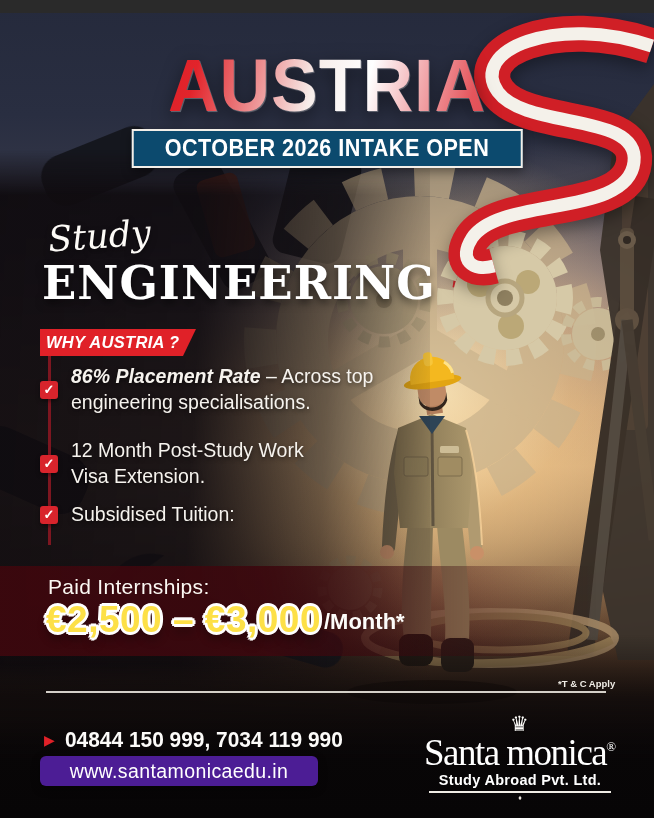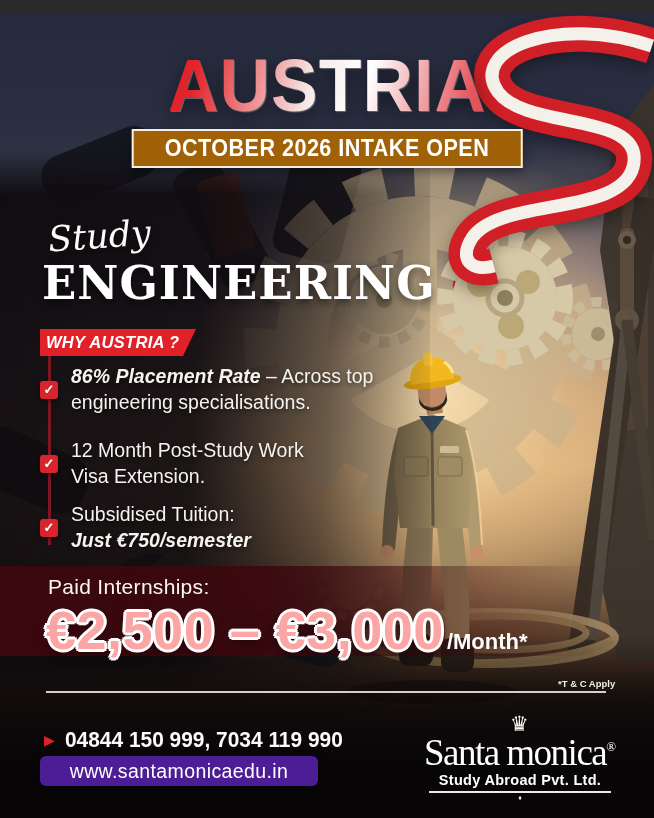--- a/index.html
+++ b/index.html
@@ -24,21 +24,21 @@
     background:linear-gradient(90deg, rgba(60,8,14,.96) 0%, rgba(60,8,14,.9) 42%, rgba(60,8,14,.45) 68%, rgba(60,8,14,0) 95%);}
   .top-strip{position:absolute;left:0;top:0;width:654px;height:13px;background:#2a2a2a;z-index:7;}
 
   
   .title{position:absolute;left:0;right:0;top:50px;z-index:6;text-align:center;
     font-size:70px;font-weight:bold;letter-spacing:1px;line-height:1;transform:scaleY(1.07);
     background:linear-gradient(105deg,#c8101a 0%,#e2242b 30%,#f6edea 48%,#ffffff 56%,#e4555c 72%,#cf1118 100%);
     -webkit-background-clip:text;background-clip:text;color:transparent;
     filter:drop-shadow(1px 1px 0 rgba(255,255,255,.28)) drop-shadow(0 6px 9px rgba(0,0,0,.5));}
   .intake{position:absolute;left:50%;top:129px;transform:translateX(-50%);z-index:6;
-    background:#a16207;border:2.5px solid #f3efe8;padding:3px 13px 4px;box-shadow:0 4px 10px rgba(0,0,0,.4);}
+    background:#0c4a6e;border:2.5px solid #f3efe8;padding:3px 13px 4px;box-shadow:0 4px 10px rgba(0,0,0,.4);}
   .intake span{display:inline-block;color:#fff;font-weight:bold;font-size:24px;letter-spacing:.5px;transform:scaleX(.9);transform-origin:center;white-space:nowrap;}
 
   .study{position:absolute;left:48px;top:216px;z-index:6;color:#fdfbf7;
     font-family:"DejaVu Serif",serif;font-style:italic;font-size:35px;transform:rotate(-4deg);
     text-shadow:0 3px 6px rgba(0,0,0,.5);}
   .course{position:absolute;left:42px;top:255px;z-index:6;color:#ffffff;
     font-family:"DejaVu Serif",serif;font-weight:bold;font-size:45px;letter-spacing:1px;
     transform:scaleY(1.05);transform-origin:left top;text-shadow:0 4px 8px rgba(0,0,0,.55);white-space:nowrap;}
 
   
@@ -53,21 +53,21 @@
     font-size:13px;font-weight:bold;display:grid;place-items:center;box-shadow:0 2px 4px rgba(0,0,0,.45);}
   .check-text{color:#f6f3ee;font-size:19.5px;line-height:1.32;width:334px;text-shadow:0 2px 4px rgba(0,0,0,.55);}
   .row2 .check-text{width:258px;}
   .hl{font-weight:bold;font-style:italic;}
   .blk{display:block;}
 
   
   .paid-label{position:absolute;left:48px;top:575px;z-index:6;color:#fbf8f3;font-weight:normal;
     font-size:21px;letter-spacing:.3px;}
   .range-row{position:absolute;left:46px;top:599px;z-index:6;display:flex;align-items:flex-end;gap:3px;}
-  .range{font-size:54px;font-weight:bold;letter-spacing:.5px;color:#fca5a5;white-space:nowrap;
+  .range{font-size:37px;font-weight:bold;letter-spacing:.5px;color:#fde047;white-space:nowrap;
     text-shadow:-3px 0 0 #fff,3px 0 0 #fff,0 -3px 0 #fff,0 3px 0 #fff,
       -2px -2px 0 #fff,2px -2px 0 #fff,-2px 2px 0 #fff,2px 2px 0 #fff,0 7px 10px rgba(0,0,0,.45);}
   .unit{font-size:22px;font-weight:bold;color:#fdfcfa;padding-bottom:6px;}
 
   .footnote{position:absolute;left:558px;top:678px;z-index:6;color:#efece6;font-size:9.5px;font-weight:bold;}
   .rule{position:absolute;left:46px;top:691px;width:560px;height:1.5px;background:#eae6de;opacity:.9;z-index:6;}
 
   
   .phone-row{position:absolute;left:44px;top:727px;z-index:6;display:flex;align-items:center;gap:10px;}
   .arrow{color:#e02128;font-size:14px;line-height:1;}
@@ -229,21 +229,20 @@
     <span class="check-text"><span class="hl">86% Placement Rate</span> <span>– Across top engineering specialisations.</span></span>
   </div>
   <div class="check-row row2">
     <span class="checkbox">✓</span>
     <span class="check-text">12 Month Post-Study Work Visa Extension.</span>
   </div>
   <div class="check-row row3">
     <span class="checkbox">✓</span>
     <span class="check-text">
         <span class="blk">Subsidised Tuition:</span>
-        <span class="blk hl">Just €750/semester</span>
       </span>
   </div>
 
   <div class="paid-label">Paid Internships:</div>
   <div class="range-row">
     <span class="range">€2,500 – €3,000</span>
     <span class="unit">/Month*</span>
   </div>
 
   <div class="footnote">*T &amp; C Apply</div>

